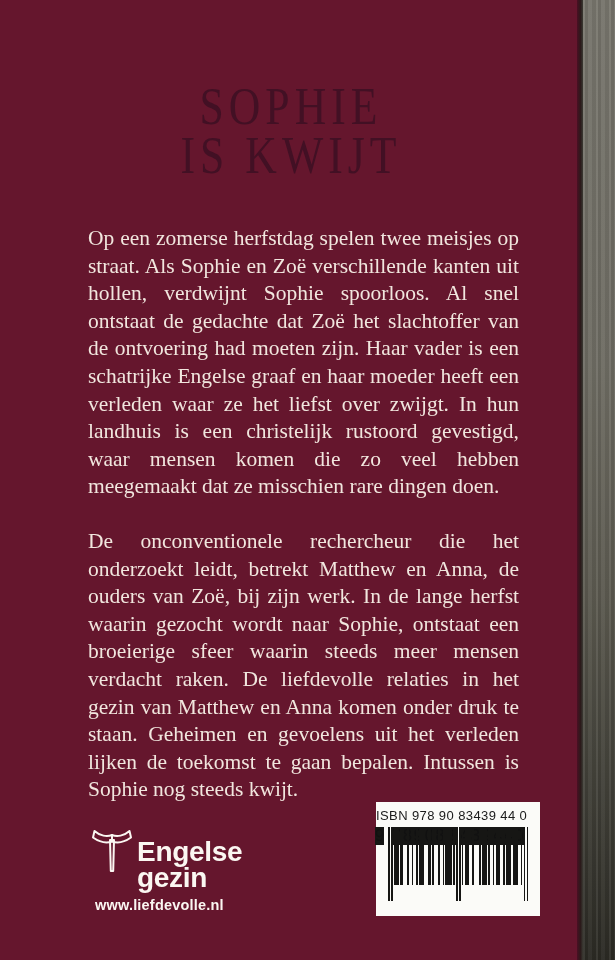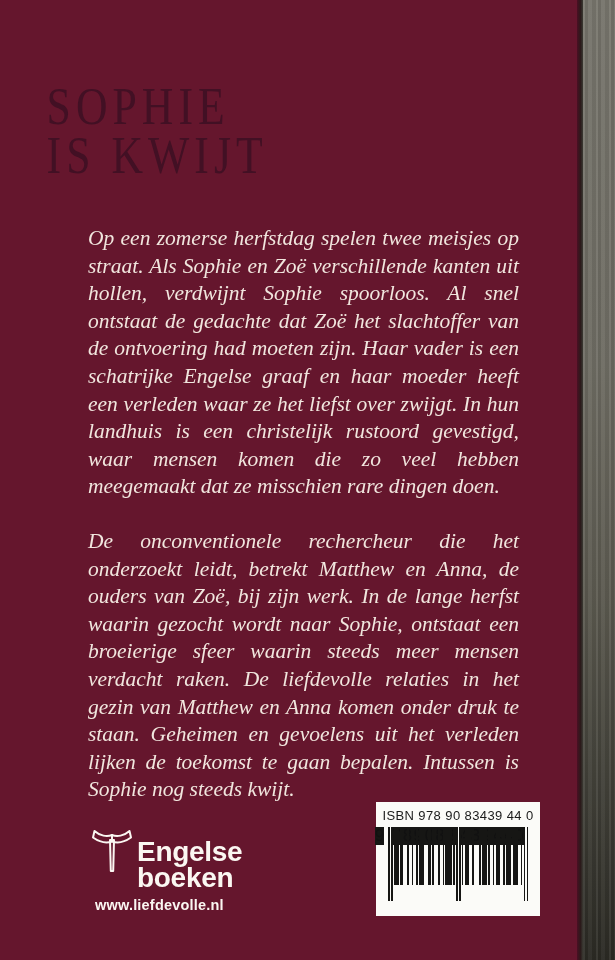--- a/index.html
+++ b/index.html
@@ -28,39 +28,40 @@
         rgba(0,0,0,.05) 9px 13px),
       linear-gradient(180deg,
         var(--page-edge-top,#77756c) 0%,
         #6e6c63 38%,
         #5c5a50 62%,
         #44433b 80%,
         var(--page-edge-bottom,#2b2a24) 100%);
   }
   .title-block{
     position:absolute;top:82px;left:0;width:582px;
+    text-align:center;
     color:var(--title-text,#421024);
     font-family:"Liberation Serif","DejaVu Serif",serif;
   }
   .title-line{
     display:block;
     font-size:52px;line-height:49px;font-weight:400;
     letter-spacing:6px;
     transform:scaleX(.84);
     transform-origin:50% 50%;
     white-space:nowrap;
   }
   .blurb{
     position:absolute;left:88px;top:225px;width:447px;
     font-family:"Liberation Serif","DejaVu Serif",serif;
     font-size:21.5px;line-height:27.6px;
     color:var(--body-text,#f1e6de);
     text-align:justify;
   }
-  .blurb p{margin:0 16px 27px 0;font-style:italic;}
+  .blurb p{margin:0 16px 27px 0;}
   
   .logo{
     position:absolute;left:90px;top:826px;display:flex;align-items:flex-start;
   }
   .logo-icon{flex:0 0 auto;}
   .logo-name{
     margin:13px 0 0 3px;
     font-family:"Liberation Sans",sans-serif;
     font-weight:700;font-size:28px;line-height:26px;letter-spacing:-.3px;
     color:var(--logo-text,#fbf7f2);
@@ -71,21 +72,21 @@
     font-family:"Liberation Sans",sans-serif;
     font-weight:700;font-size:14.5px;letter-spacing:.2px;
     color:var(--logo-text,#fbf7f2);
   }
   
   .barcode-box{
     position:absolute;left:376px;top:802px;width:164px;height:114px;
     background:var(--barcode-bg,#fbfbf8);
   }
   .isbn-label{
-    margin-top:7px;text-align:center;
+    margin-top:7px;
     font-family:"Liberation Sans",sans-serif;
     font-size:13px;line-height:14px;letter-spacing:.4px;
     color:#1b1b1b;white-space:nowrap;
   }
   .bars{
     position:relative;width:140px;height:80px;margin:4px auto 0;
   }
   .bars span{
     position:absolute;top:0;background:var(--bar-color,#161614);
   }
@@ -115,21 +116,21 @@
   <div class="logo">
     <span class="logo-icon">
       <svg width="44" height="48" viewBox="0 0 44 48" fill="none" xmlns="http://www.w3.org/2000/svg">
         <path d="M4.5,5 C10,10 17,11 22,9 L22,15.5 C15,18 8,15 3,11.5 Z" stroke="#fbf7f2" stroke-width="2" fill="none" stroke-linejoin="round"></path>
         <path d="M39.5,5 C34,10 27,11 22,9 L22,15.5 C29,18 36,15 41,11.5 Z" stroke="#fbf7f2" stroke-width="2" fill="none" stroke-linejoin="round"></path>
         <path d="M20,14 L24,14 L23.2,45 L20.8,45 Z" stroke="#fbf7f2" stroke-width="2" fill="none" stroke-linejoin="round"></path>
       </svg>
     </span>
     <span class="logo-name">
       <span>Engelse</span>
-      <span>boeken</span>
+      <span>gezin</span>
     </span>
   </div>
   <div class="website">www.liefdevolle.nl</div>
 
   <div class="barcode-box">
     <div class="isbn-label">ISBN 978 90 83439 44 0</div>
     <div class="bars">
       <span class="bdigit d-first">9</span>
       <span class="bdigit d-g1">789083</span>
       <span class="bdigit d-g2">439440</span>

